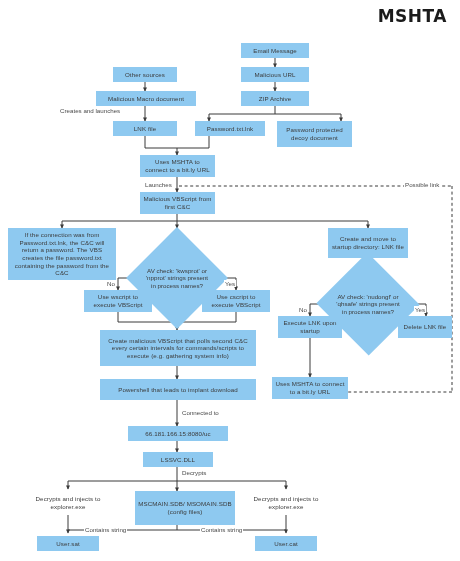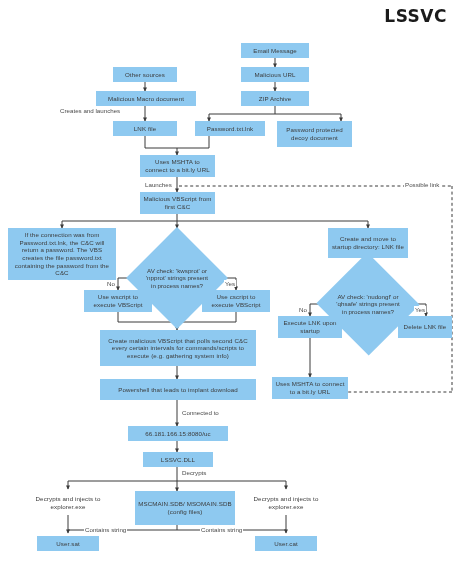--- a/index.html
+++ b/index.html
@@ -61,21 +61,21 @@
     color:#1b1b1b;
     font-family:"DejaVu Sans",sans-serif;
   }
 </style>
 </head>
 <body>
 
 <div id="canvas">
 
   <div class="logo">
-    <span>LSSVC</span>
+    <span>MSHTA</span>
   </div>
 
   <svg class="edges" viewBox="0 0 460 561">
     <defs>
       <marker id="ah" markerWidth="5" markerHeight="5" refX="3.6" refY="2" orient="auto">
         <path d="M0,0 L4,2 L0,4 z" fill="#3a3a3a"></path>
       </marker>
     </defs>
     <g stroke="#3a3a3a" stroke-width="1" fill="none">
 

